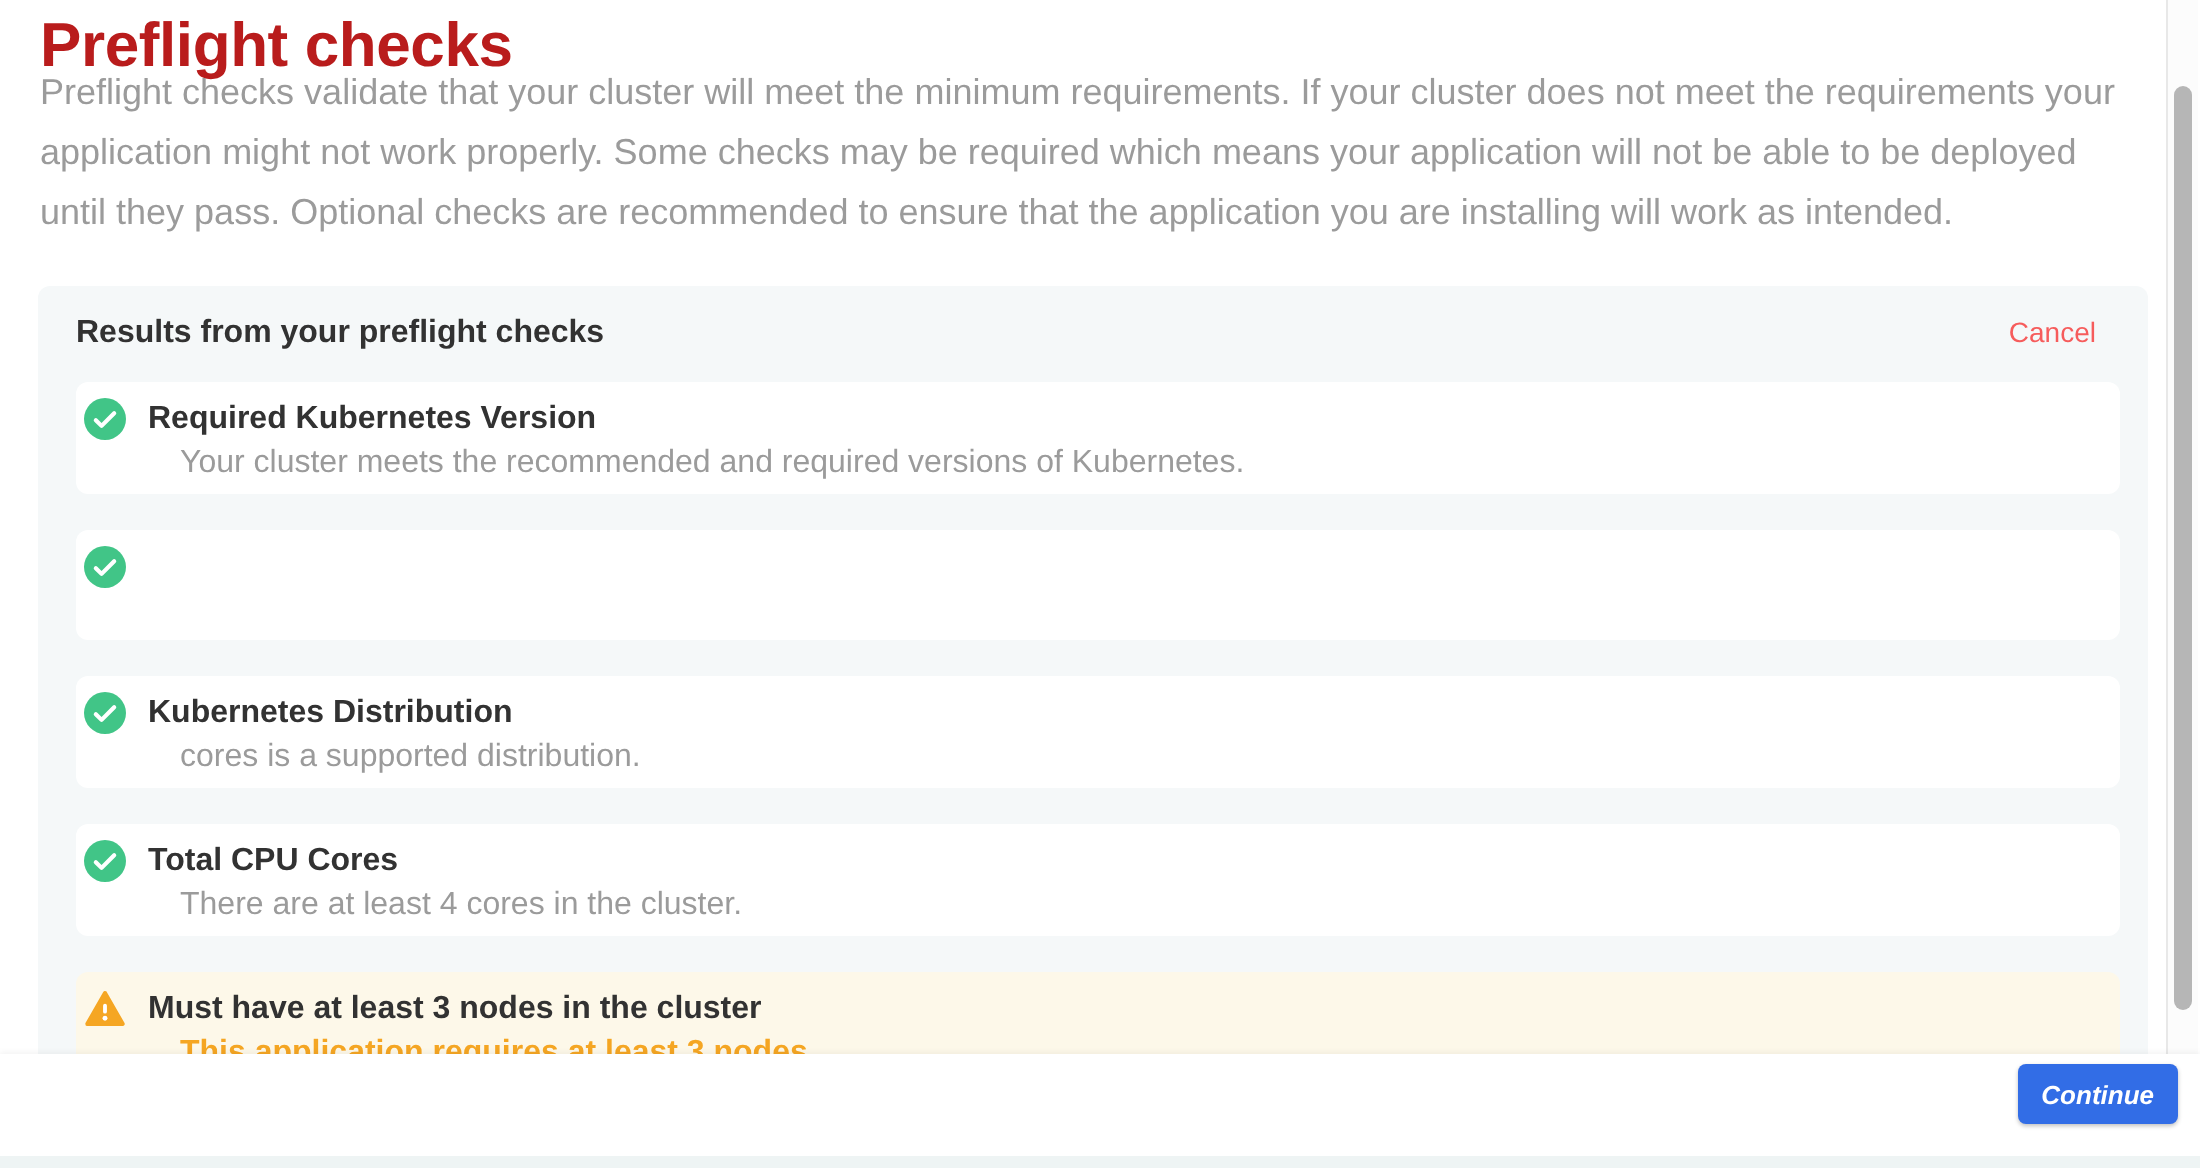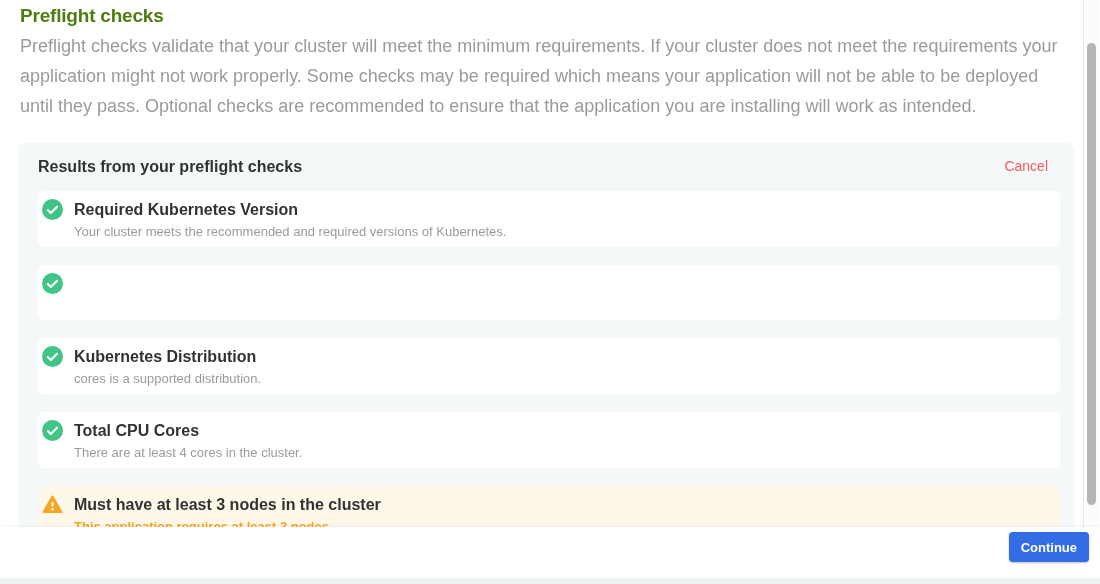--- a/index.html
+++ b/index.html
@@ -6,21 +6,21 @@
   body {
     width:1100px; height:584px;
     background:#ffffff;
     font-family:"Liberation Sans", sans-serif;
     position:relative;
     overflow:hidden;
     color:#323232;
   }
   .page-title {
     position:absolute; left:20px; top:5px;
-    font-size:19px; font-weight:700; color:#4d7c0f;
+    font-size:31px; font-weight:700; color:#b91c1c;
     letter-spacing:-0.2px; margin:0;
   }
   .page-desc {
     position:absolute; left:20px; top:31px;
     width:1050px;
     font-size:18px; line-height:30px;
     color:#9b9b9b; margin:0;
   }
   .card {
     position:absolute; left:19px; top:143px;
@@ -44,36 +44,37 @@
     background:#ffffff; border-radius:6px;
     min-height:55px; box-sizing:border-box;
     padding:8px 10px 6px 4px;
     display:flex; align-items:flex-start;
   }
   .check.warn { background:#fdf8e9; }
   .check-icon { width:21px; height:21px; flex:0 0 21px; margin-top:0; }
   .check-icon svg { display:block; }
   .check-text { margin-left:11px; }
   .check-title { font-size:16px; font-weight:700; color:#323232; line-height:21px; }
-  .check-msg { font-size:13px; color:#9b9b9b; line-height:18px; margin-top:3px; }
+  .check-msg { font-size:16px; color:#9b9b9b; line-height:18px; margin-top:3px;margin-left:16px; }
   .check.warn .check-msg { color:#f5a623; font-weight:700; }
   .footer {
     position:absolute; left:0; top:527px;
     width:1100px; height:51px;
     background:#ffffff; z-index:10;
     box-shadow:0 -1px 3px rgba(0,0,0,0.05);
   }
   .continue-btn {
     position:absolute; right:11px; top:5px;
     height:30px; padding:0 12px;
     background:#326de6; color:#ffffff;
     font-family:inherit; font-size:13px; font-weight:700;
     border:none; border-radius:4px;
     box-shadow:0 1px 2px rgba(0,0,0,0.25);
     cursor:pointer;
+    font-style:italic;
   }
   .bottom-strip {
     position:absolute; left:0; top:578px;
     width:1100px; height:6px;
     background:#eef4f4; z-index:11;
   }
   .scrollbar-track {
     position:absolute; left:1083px; top:0;
     width:16px; height:527px;
     background:#fcfcfc;

